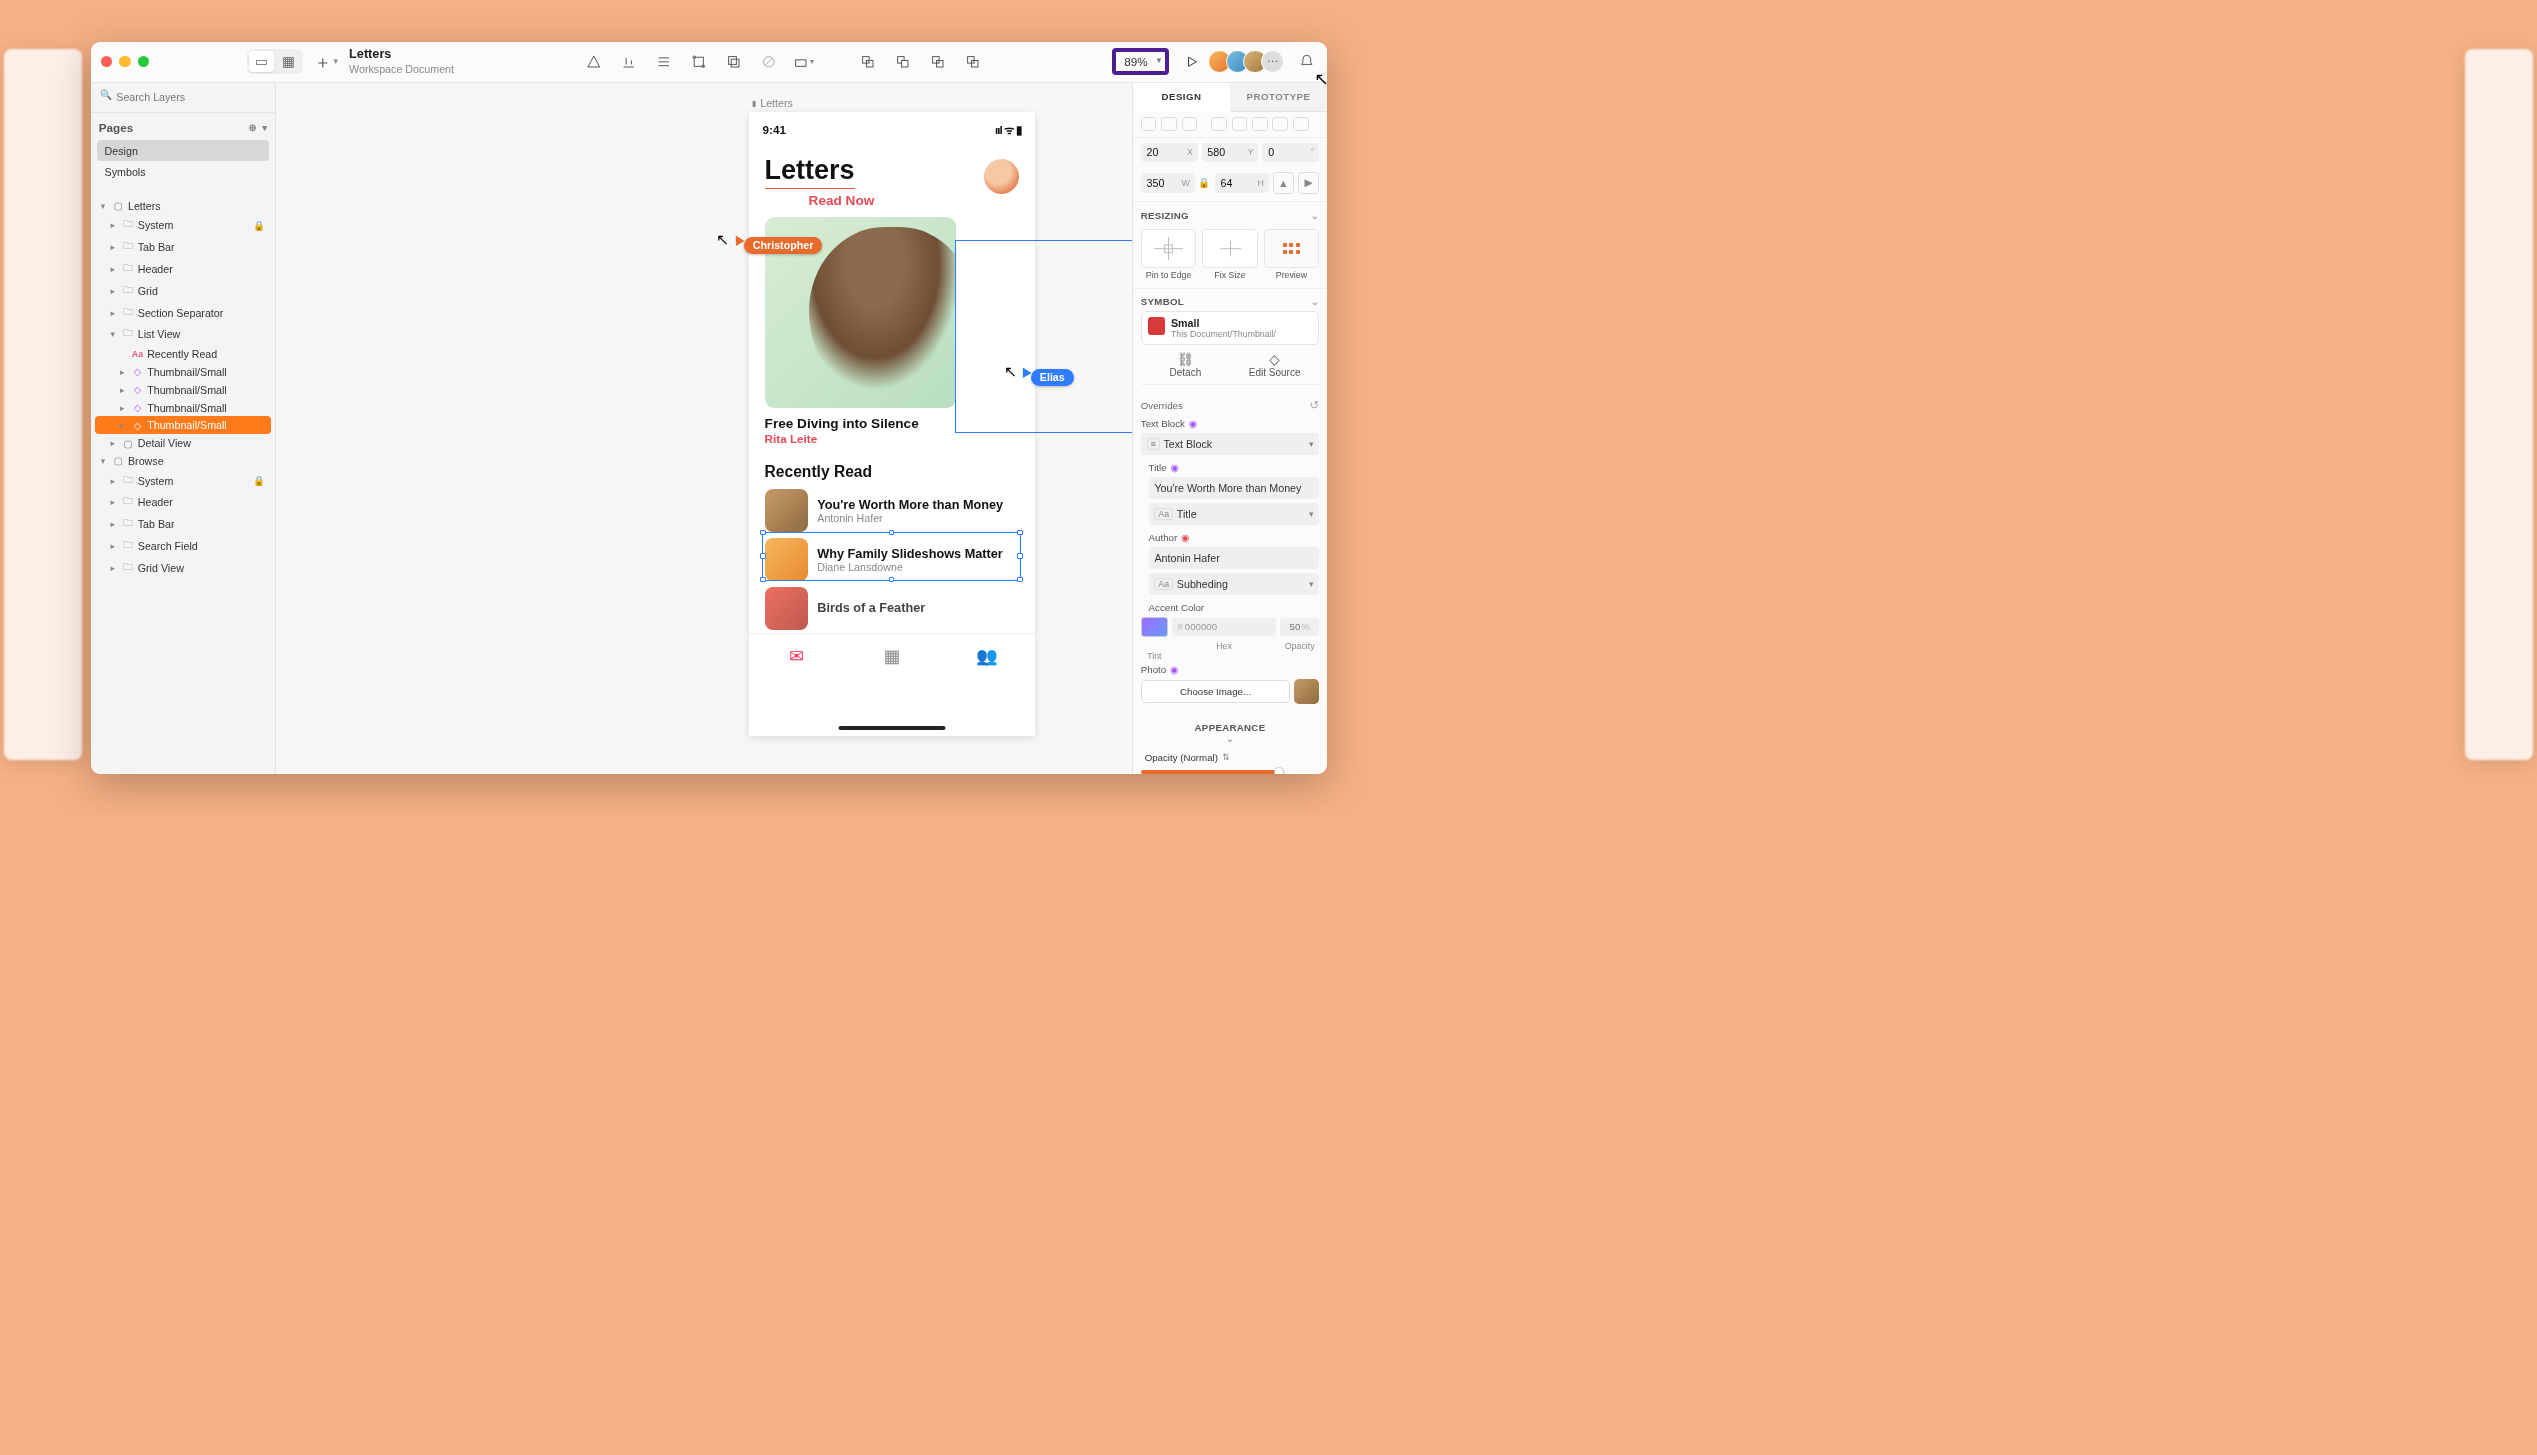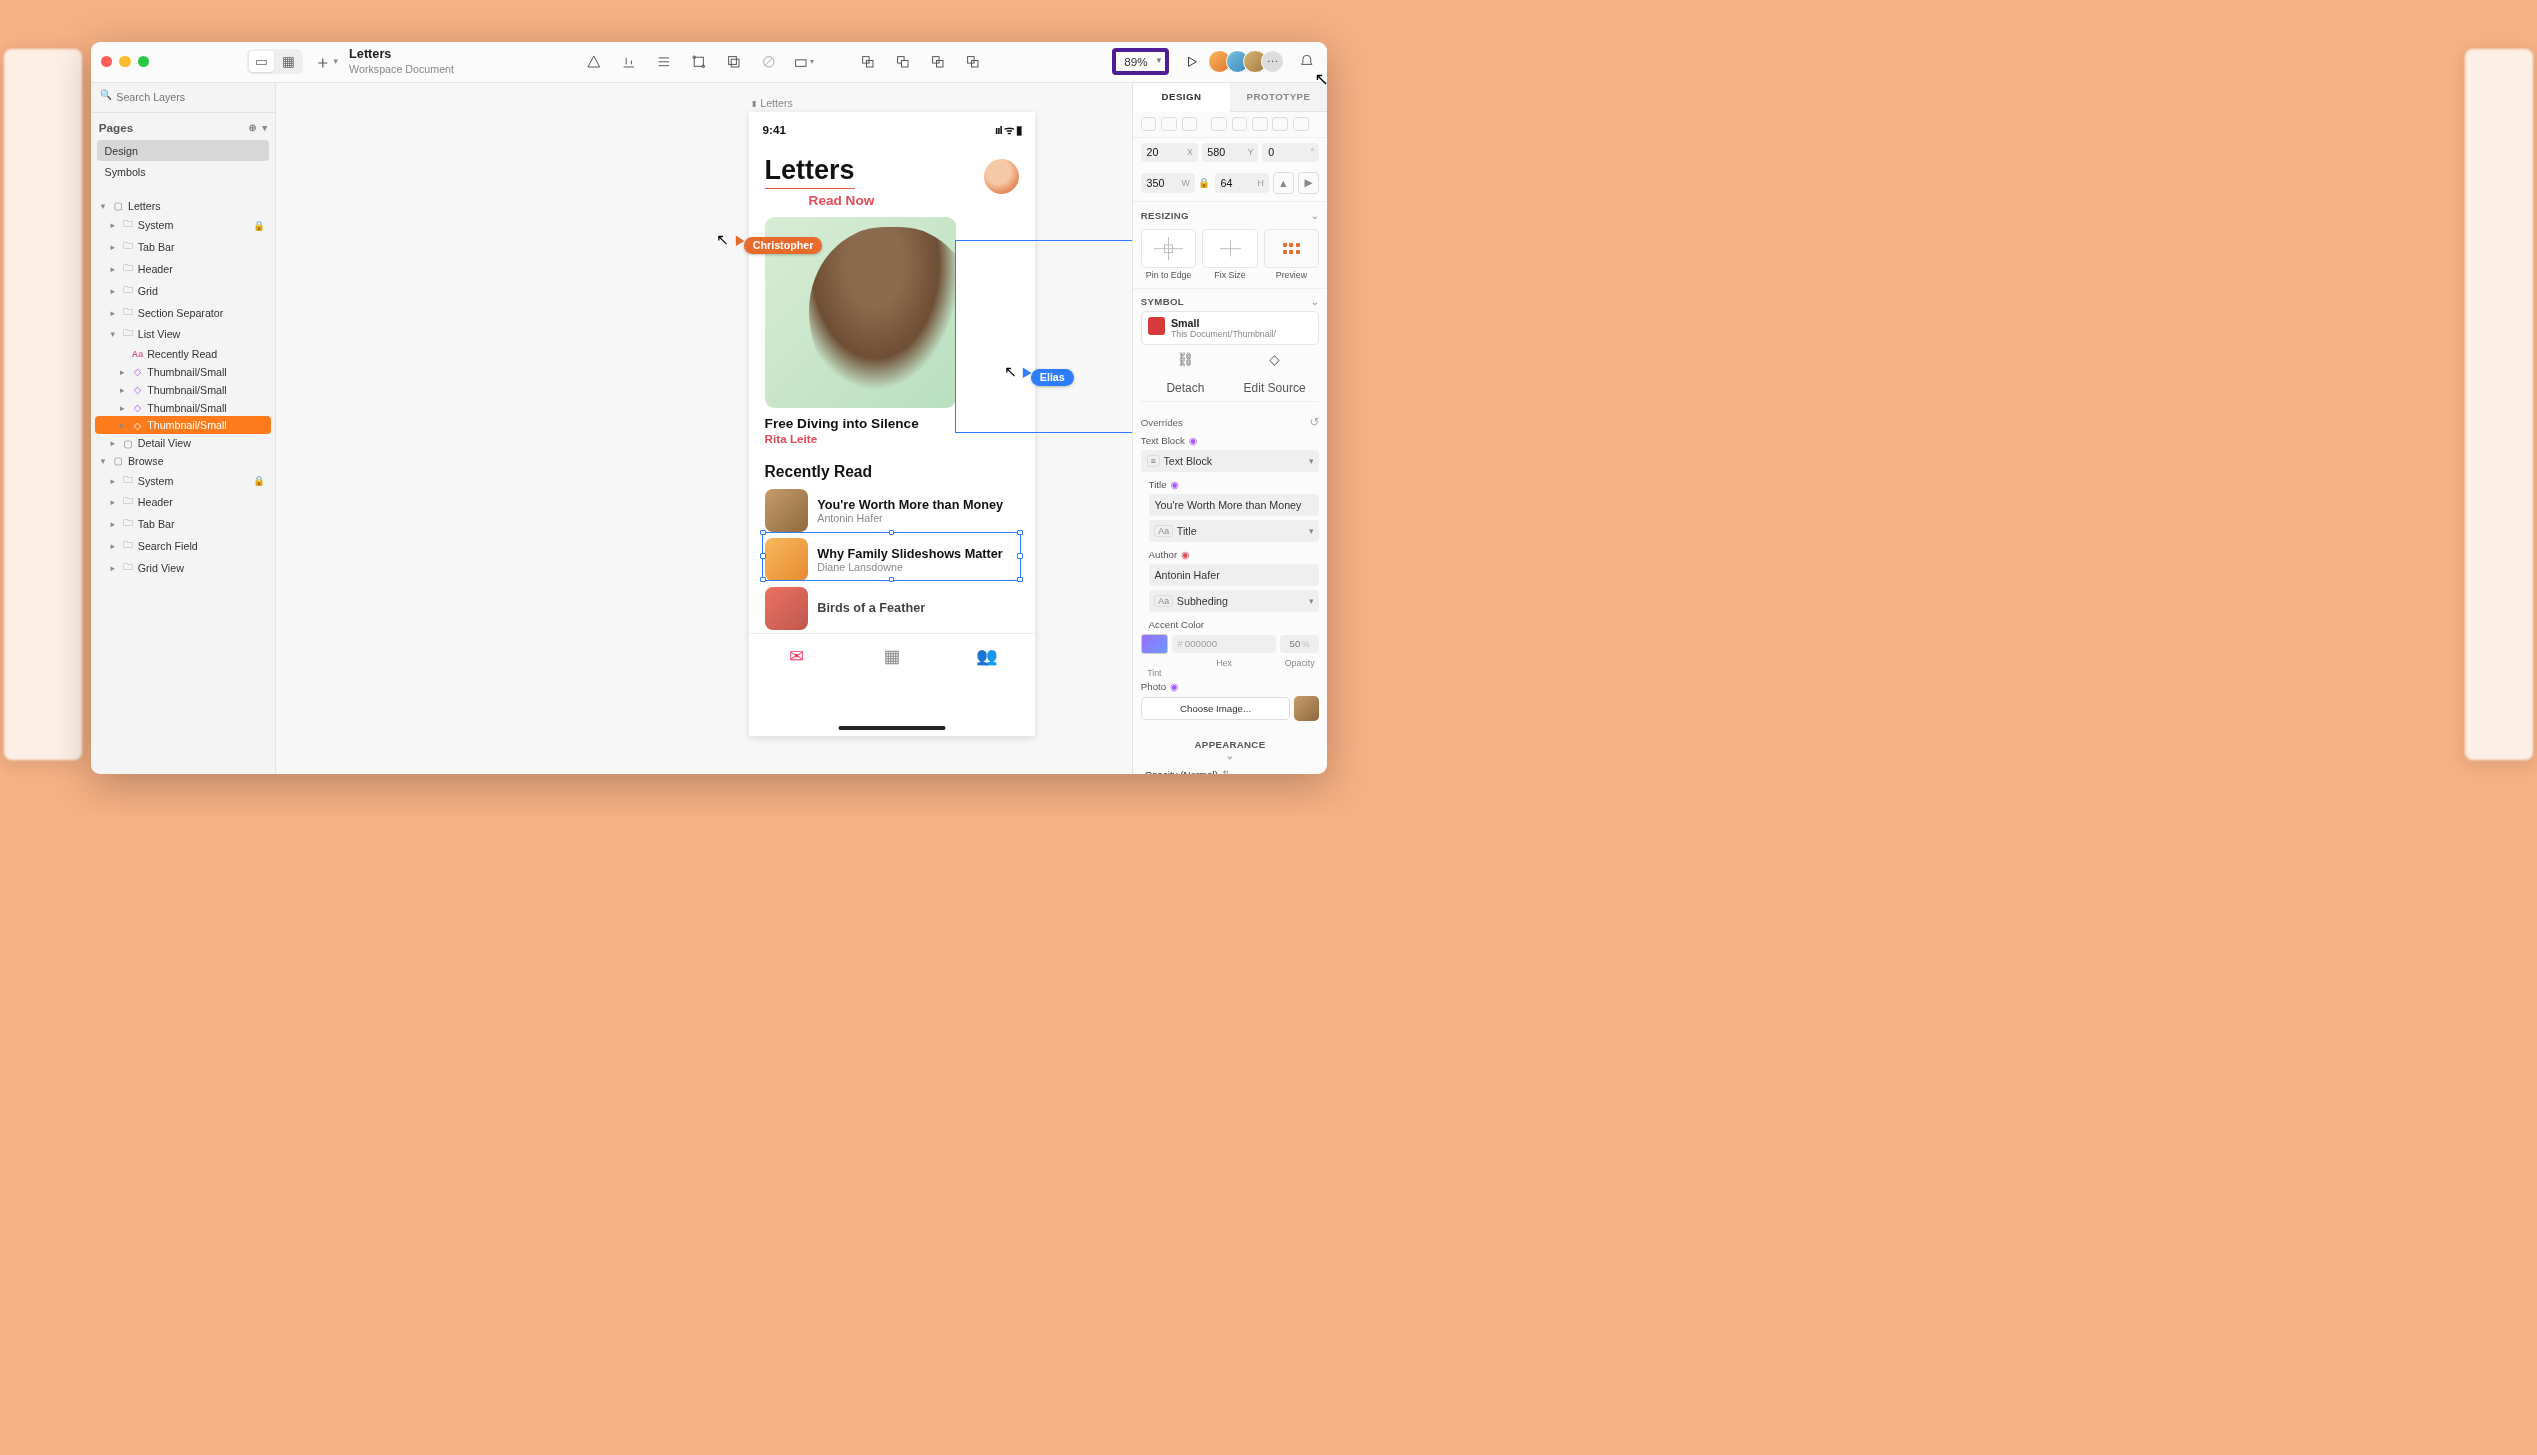--- a/index.html
+++ b/index.html
@@ -120,21 +120,21 @@
 .resz-row .preview .dots { display:grid; grid-template-columns:repeat(3,3.9px); gap:2.9px; }
 .resz-row .preview .dots span { width:3.9px; height:3.9px; background:#e96b2c; border-radius:1px; }
 .sym-box { margin:0 7.8px; background:#fff; border:1px solid #e5e5e5; border-radius:4.9px; padding:4.9px 5.8px; display:flex; gap:5.8px; align-items:flex-start; }
 .sym-box .sw { width:17.5px; height:17.5px; background:#d63a3a; border-radius:2.9px; flex-shrink:0; }
 .sym-box .c1 { font-size:10.7px; font-weight:600; color:#222; }
 .sym-box .c2 { font-size:8.8px; color:#888; }
 .sym-box { position:relative; }
 .sym-acts { display:flex; margin:5.8px 7.8px 7.8px; border-bottom:1px solid #eee; padding-bottom:5.8px; }
 .sym-acts div { flex:1; text-align:center; }
 .sym-acts .ic { font-size:13.6px; color:#555; }
-.sym-acts .lb { font-size:12px; color:#555;margin-top:14px; }
+.sym-acts .lb { font-size:10px; color:#555; }
 .ov-label { padding:5.8px 7.8px 1.9px; display:flex; gap:14px; color:#666; font-size:9.7px; align-items:center; justify-content:space-between;}
 .ov-reset { color:#aaa; font-size:11.7px; }
 .ov-prop { padding:0 7.8px; }
 .ov-prop .pl { display:flex; align-items:center; gap:3.9px; font-size:9.7px; color:#555; padding:3.9px 0 1.9px; }
 .ov-prop .pl .link { color:#a855f7; font-size:9.7px; }
 .ov-field { background:#efefef; border-radius:3.9px; padding:4.9px 5.8px; margin:1.9px 0 3.9px; font-size:10.7px; color:#333; display:flex; align-items:center; gap:3.9px; position:relative; }
 .ov-field.dd::after { content:"▾"; position:absolute; right:5.8px; font-size:8.8px; color:#888; }
 .ov-field .pre { font-size:8.8px; color:#888; border:1px solid #ddd; border-radius:2.9px; padding:0 2.9px; }
 .color-row { display:flex; gap:3.9px; padding:1.9px 7.8px 3.9px; align-items:center; }
 .color-sw { width:27px; height:19.5px; background:linear-gradient(135deg,#9b6bff,#6b9bff); border:1px solid #ccc; border-radius:2.9px; }

